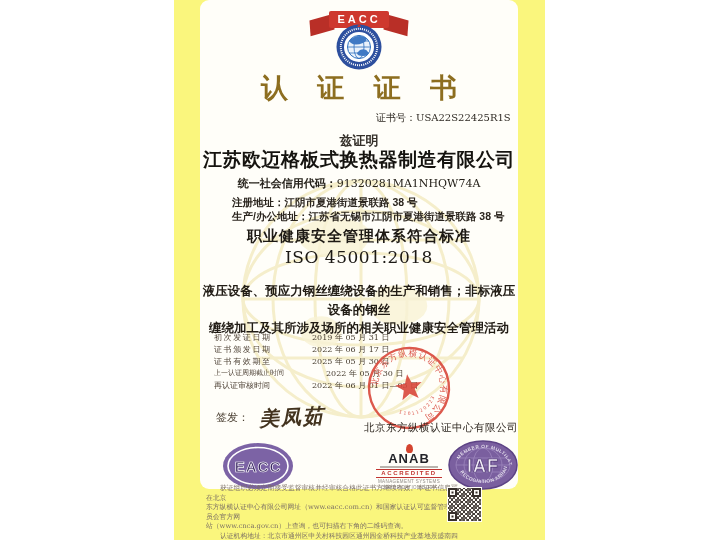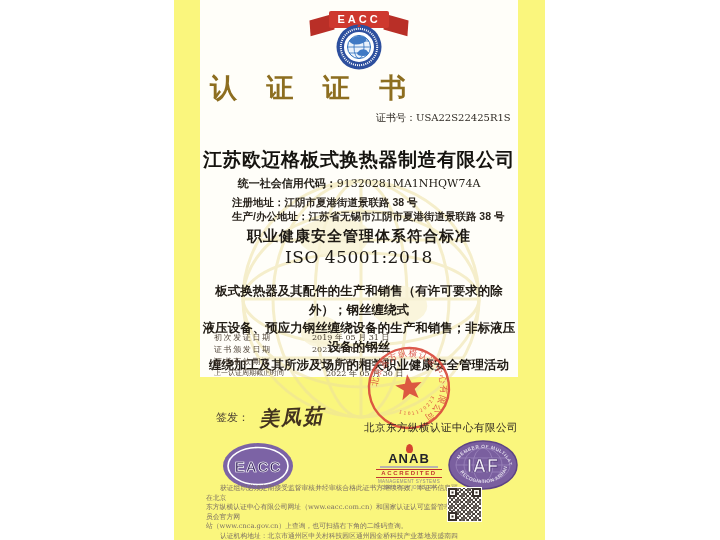--- a/index.html
+++ b/index.html
@@ -1,34 +1,34 @@
 <!DOCTYPE html>
 <html><head>
 <meta charset="utf-8">
 <style>
   html,body{margin:0;padding:0;background:#fff;}
   .page{position:relative;width:720px;height:540px;background:#ffffff;overflow:hidden;
         font-family:"DejaVu Serif","Liberation Serif",serif;}
   .mat{position:absolute;left:174px;top:0;width:371px;height:540px;background:#FAF67D;}
-  .cert{position:absolute;left:200px;top:0;width:318px;height:377px;background:#FFFEF9;}
+  .cert{position:absolute;left:200px;top:0;width:318px;height:489px;background:#FFFEF9;border-radius:9px;}
   .abs{position:absolute;}
   .ctr{left:0;right:0;text-align:center;}
   
   .wm{position:absolute;left:30px;top:168px;width:262px;height:262px;opacity:.5;}
   
   .toplogo{position:absolute;left:0;right:0;top:8px;height:62px;}
   .ribbon{position:absolute;left:50%;top:3px;transform:translateX(-50%);width:98px;height:28px;}
   .ribbon .band{position:absolute;left:19px;top:0;width:60px;height:17px;background:#CE382E;border-radius:2px;
     color:#fff;font-family:"Liberation Sans",sans-serif;font-weight:bold;font-size:11px;letter-spacing:3px;
     text-align:center;line-height:17px;}
   .ribbon .tail{position:absolute;width:24px;height:16px;background:#B92F27;top:6px;}
   .ribbon .tail.l{left:0;transform:skewY(-12deg) rotate(-4deg);}
   .ribbon .tail.r{right:0;transform:skewY(12deg) rotate(4deg);}
   .blueseal{position:absolute;left:50%;top:16px;transform:translateX(-50%);width:46px;height:46px;}
-  .title{position:absolute;top:70px;left:0;right:0;font-size:27px;font-weight:bold;
+  .title{position:absolute;top:70px;left:0;right:0;text-align:center;font-size:27px;font-weight:bold;
     color:#8D6E20;letter-spacing:10px;padding-left:10px;}
   .certno{position:absolute;top:111px;left:176px;font-size:10px;color:#2e2923;}
   .intro{position:absolute;top:132px;font-size:13px;font-weight:600;color:#35302a;
     font-family:"Liberation Sans",sans-serif;}
   .company{position:absolute;top:147px;font-size:19px;font-weight:800;color:#15130f;
     font-family:"Liberation Sans",sans-serif;letter-spacing:.5px;}
   .credit{position:absolute;top:176px;font-size:11px;color:#242019;}
   .credit .lb{font-family:"Liberation Sans",sans-serif;font-weight:700;}
   .addr{position:absolute;left:32px;font-size:10.5px;font-weight:700;color:#2b251e;
     font-family:"Liberation Sans",sans-serif;}
@@ -111,51 +111,55 @@
         <path d="M15 15 q6 -5 14 -2 q4 3 -2 6 q-8 3 -12 0 q-3 -2 0 -4z" fill="#3F79C4"></path>
         <path d="M24 26 q6 -2 8 2 q1 4 -5 4 q-6 0 -6 -3z" fill="#3F79C4"></path>
         <path d="M21 3 l2 -3 l2 3z" fill="#C3342C"></path>
       </svg>
     </div>
 
     <div class="title">认 证 证 书</div>
 
     <div class="certno"><span>证书号：</span><span>USA22S22425R1S</span></div>
 
+    <div class="intro ctr abs">兹证明</div>
     <div class="company ctr abs">江苏欧迈格板式换热器制造有限公司</div>
 
     <div class="credit ctr abs"><span class="lb">统一社会信用代码：</span><span>91320281MA1NHQW74A</span></div>
 
     <div class="addr" style="top:196px"><span>注册地址：</span><span>江阴市夏港街道景联路 38 号</span></div>
     <div class="addr" style="top:210px"><span>生产/办公地址：</span><span>江苏省无锡市江阴市夏港街道景联路 38 号</span></div>
 
     <div class="stdhead ctr abs">职业健康安全管理体系符合标准</div>
     <div class="isocode ctr abs">ISO 45001:2018</div>
 
     <div class="scope">
-      <div>板式换热器及其配件的生产和销售（有许可要求的除外）；钢丝缠绕式</div>
       <div>液压设备、预应力钢丝缠绕设备的生产和销售；非标液压设备的钢丝</div>
       <div>缠绕加工及其所涉及场所的相关职业健康安全管理活动</div>
     </div>
 
     <div class="drow" style="top:332px">
       <span class="dl">初次发证日期</span>
       <span class="dv">2019 年 05 月 31 日</span>
     </div>
     <div class="drow" style="top:344px">
       <span class="dl">证书颁发日期</span>
       <span class="dv">2022 年 06 月 17 日</span>
     </div>
     <div class="drow" style="top:356px">
       <span class="dl">证书有效期至</span>
       <span class="dv">2025 年 05 月 30 日</span>
     </div>
     <div class="drow" style="top:368px">
       <span class="dl wide">上一认证周期截止时间</span>
       <span class="dv">2022 年 05 月 30 日</span>
+    </div>
+    <div class="drow" style="top:380px">
+      <span class="dl">再认证审核时间</span>
+      <span class="dv">2022 年 06 月 01 日—03 日</span>
     </div>
 
     <svg class="stamp" viewBox="0 0 88 88">
       <defs>
         <path id="ringPath" d="M 44,44 m -32,0 a 32,32 0 1,1 64,0 a 32,32 0 1,1 -64,0"></path>
         <path id="serialPath" d="M 44,44 m -27,0 a 27,27 0 0,0 54,0"></path>
       </defs>
       <circle cx="44" cy="44" r="40" fill="none" stroke="#D9483B" stroke-width="2.4"></circle>
       <polygon points="44,30 47.4,39.3 57.3,39.7 49.5,45.8 52.2,55.3 44,49.8 35.8,55.3 38.5,45.8 30.7,39.7 40.6,39.3" fill="#D9483B"></polygon>
       <text font-size="8.6" fill="#D9483B" letter-spacing="1" font-family="DejaVu Serif, Liberation Serif, serif">

